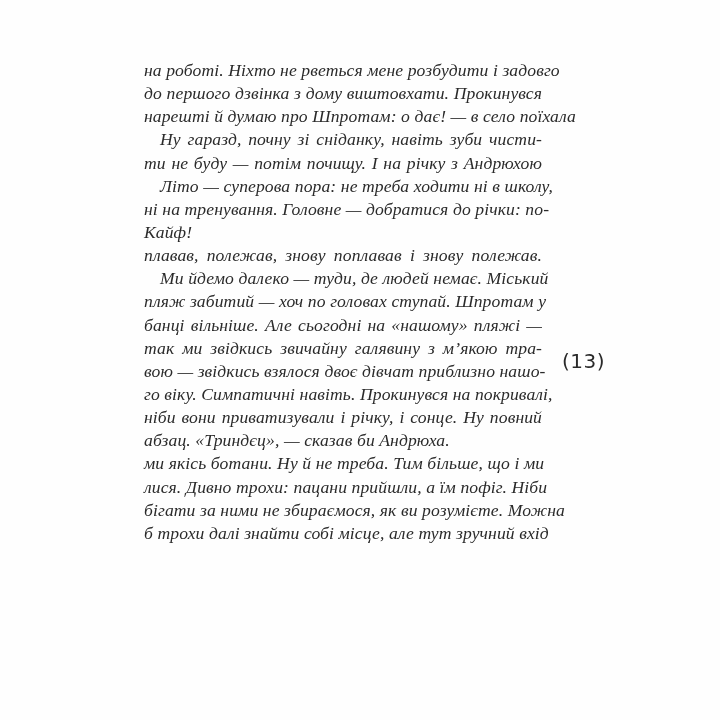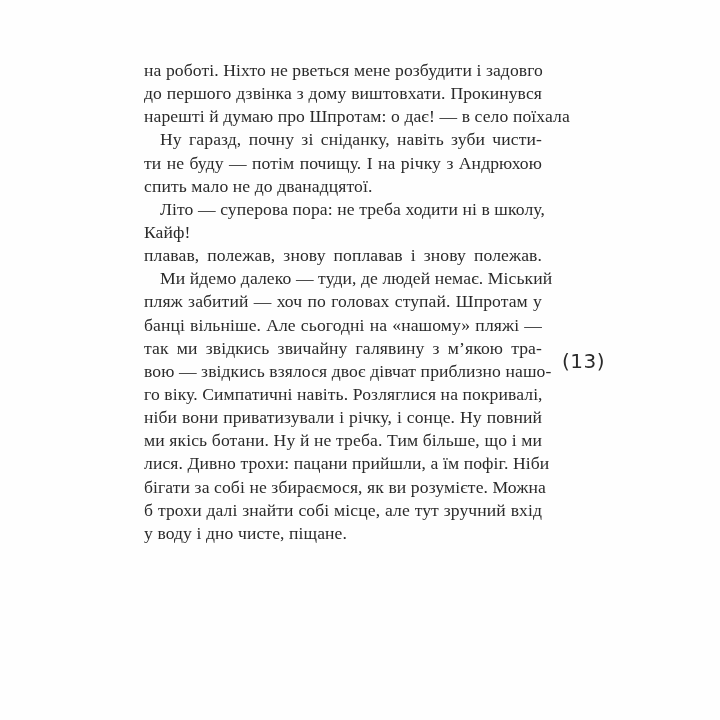--- a/index.html
+++ b/index.html
@@ -14,21 +14,21 @@
   .text-column {
     position: absolute;
     left: 144px;
     top: 59px;
     width: 398px;
     font-size: 17.6px;
     line-height: 23.15px;
     text-align: justify;
     letter-spacing: 0.1px;
   }
-  .para { margin: 0; }
+  .para { margin: 0; font-style: italic; }
   .line { display: block; height: 23.15px; white-space: nowrap; text-align: justify; text-align-last: justify; }
   .line.last { text-align-last: left; }
   .indent { padding-left: 16px; }
   .page-number {
     position: absolute;
     left: 562px;
     top: 349px;
     font-family: "DejaVu Sans", sans-serif;
     font-size: 20px;
     color: #2a2a2a;
@@ -44,42 +44,42 @@
 
     <div class="para">
       <span class="line">на роботі. Ніхто не рветься мене розбудити і задовго</span>
       <span class="line">до першого дзвінка з дому виштовхати. Прокинувся</span>
       <span class="line">нарешті й думаю про Шпротам: о дає! — в село поїхала</span>
     </div>
 
     <div class="para">
       <span class="line indent">Ну гаразд, почну зі сніданку, навіть зуби чисти-</span>
       <span class="line">ти не буду — потім почищу. І на річку з Андрюхою</span>
-      <span class="line last">спить мало не до дванадцятої.</span>
     </div>
 
     <div class="para">
       <span class="line indent">Літо — суперова пора: не треба ходити ні в школу,</span>
+      <span class="line">ні на тренування. Головне — добратися до річки: по-</span>
       <span class="line last">Кайф!</span>
       <span class="line">плавав, полежав, знову поплавав і знову полежав.</span>
     </div>
 
     <div class="para">
       <span class="line indent">Ми йдемо далеко — туди, де людей немає. Міський</span>
       <span class="line">пляж забитий — хоч по головах ступай. Шпротам у</span>
       <span class="line">банці вільніше. Але сьогодні на «нашому» пляжі —</span>
       <span class="line">так ми звідкись звичайну галявину з м’якою тра-</span>
       <span class="line">вою — звідкись взялося двоє дівчат приблизно нашо-</span>
-      <span class="line">го віку. Симпатичні навіть. Розляглися на покривалі,</span>
+      <span class="line">го віку. Симпатичні навіть. Прокинувся на покривалі,</span>
       <span class="line">ніби вони приватизували і річку, і сонце. Ну повний</span>
+      <span class="line last">абзац. «Триндєц», — сказав би Андрюха.</span>
     </div>
 
     <div class="para">
       <span class="line">ми якісь ботани. Ну й не треба. Тим більше, що і ми</span>
       <span class="line">лися. Дивно трохи: пацани прийшли, а їм пофіг. Ніби</span>
-      <span class="line">бігати за собі не збираємося, як ви розумієте. Можна</span>
+      <span class="line">бігати за ними не збираємося, як ви розумієте. Можна</span>
       <span class="line">б трохи далі знайти собі місце, але тут зручний вхід</span>
-      <span class="line last">у воду і дно чисте, піщане.</span>
     </div>
   </div>
 
   <div class="page-number">(13)</div>
 </div>
 
 </body></html>

